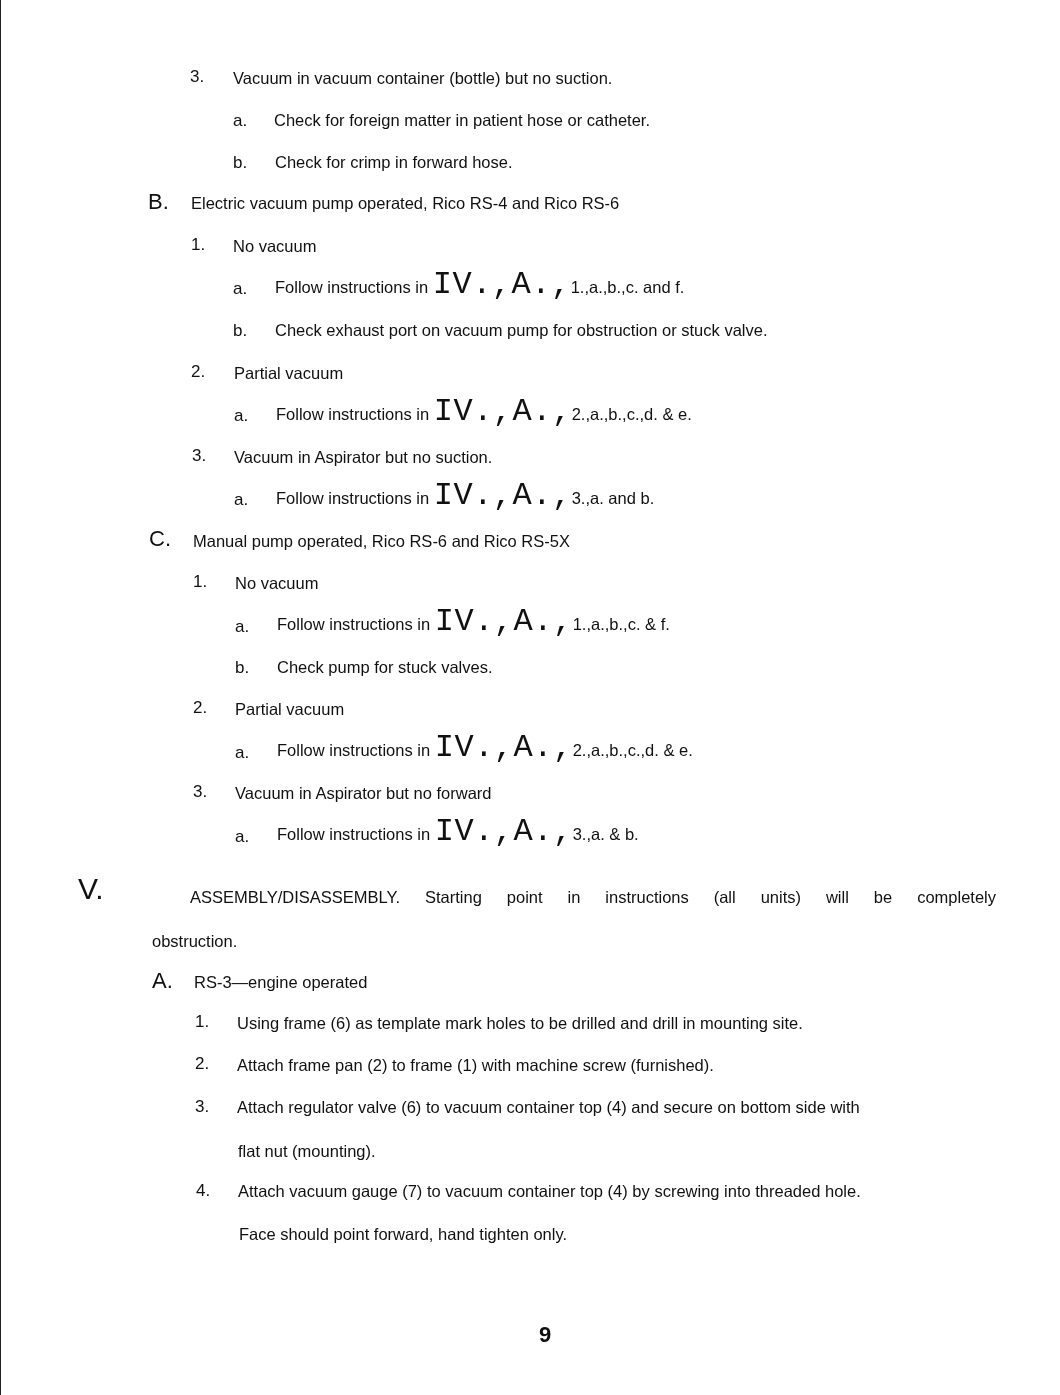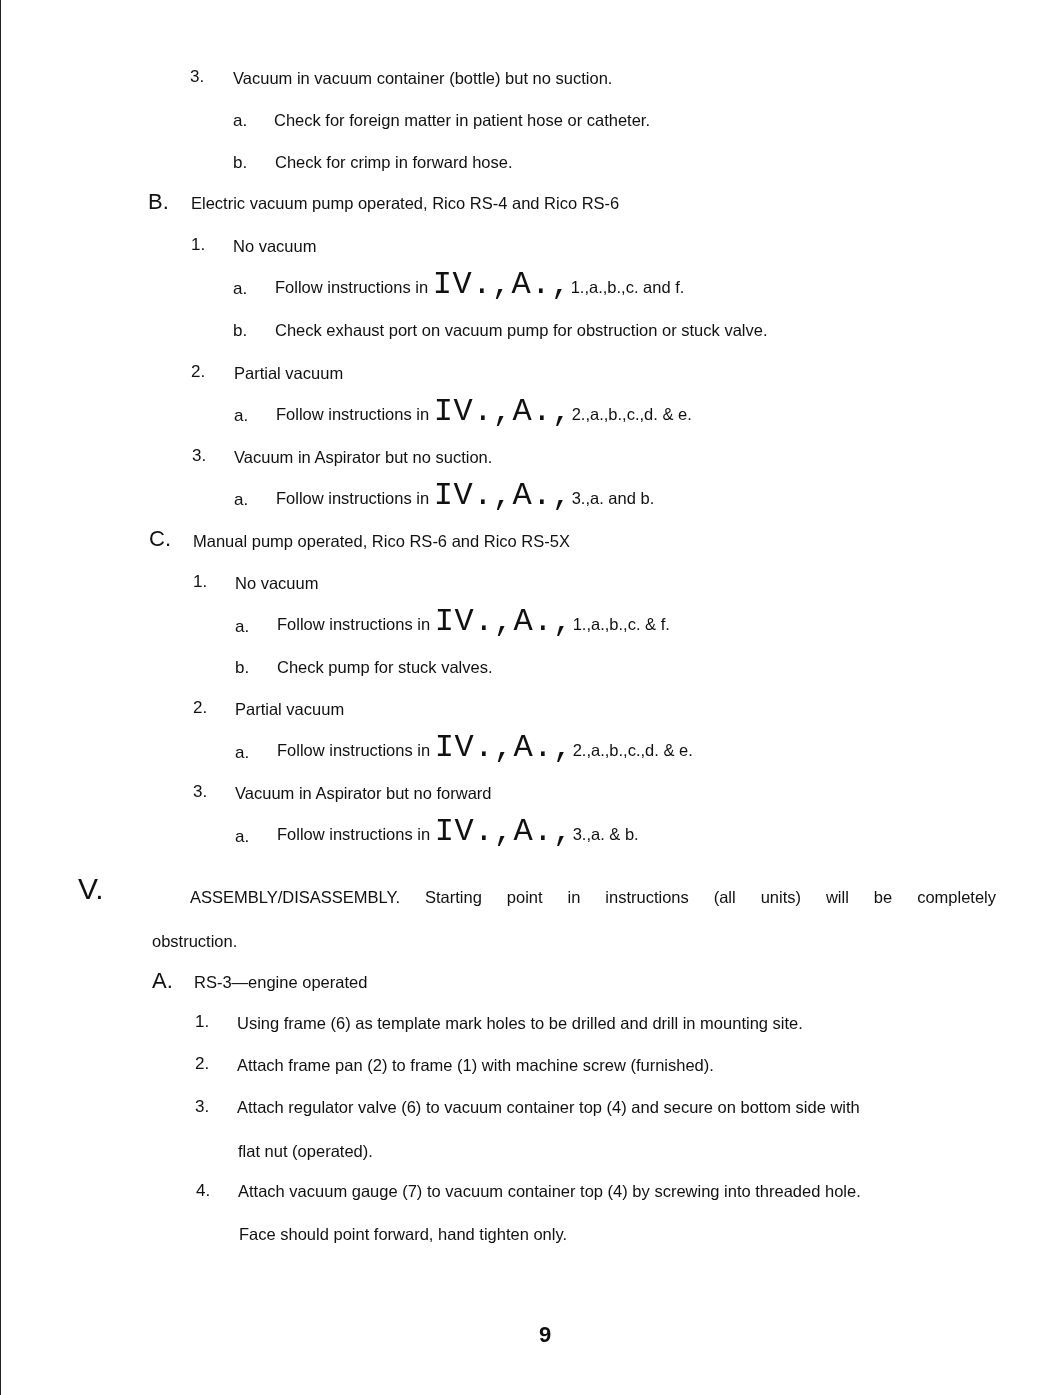--- a/index.html
+++ b/index.html
@@ -84,19 +84,19 @@
 <span class="txt" style="left:194px;top:973px">RS-3—engine operated</span>
 
 <span class="mk" style="left:195px;top:1012px">1.</span>
 <span class="txt" style="left:237px;top:1014px">Using frame (6) as template mark holes to be drilled and drill in mounting site.</span>
 
 <span class="mk" style="left:195px;top:1054px">2.</span>
 <span class="txt" style="left:237px;top:1056px">Attach frame pan (2) to frame (1) with machine screw (furnished).</span>
 
 <span class="mk" style="left:195px;top:1097px">3.</span>
 <span class="txt" style="left:237px;top:1098px">Attach regulator valve (6) to vacuum container top (4) and secure on bottom side with</span>
-<span class="txt" style="left:238px;top:1142px">flat nut (operated).</span>
+<span class="txt" style="left:238px;top:1142px">flat nut (mounting).</span>
 
 <span class="mk" style="left:196px;top:1181px">4.</span>
 <span class="txt" style="left:238px;top:1182px">Attach vacuum gauge (7) to vacuum container top (4) by screwing into threaded hole.</span>
 <span class="txt" style="left:239px;top:1225px">Face should point forward, hand tighten only.</span>
 
 <span class="pagenum">9</span>
 
 </body></html>

